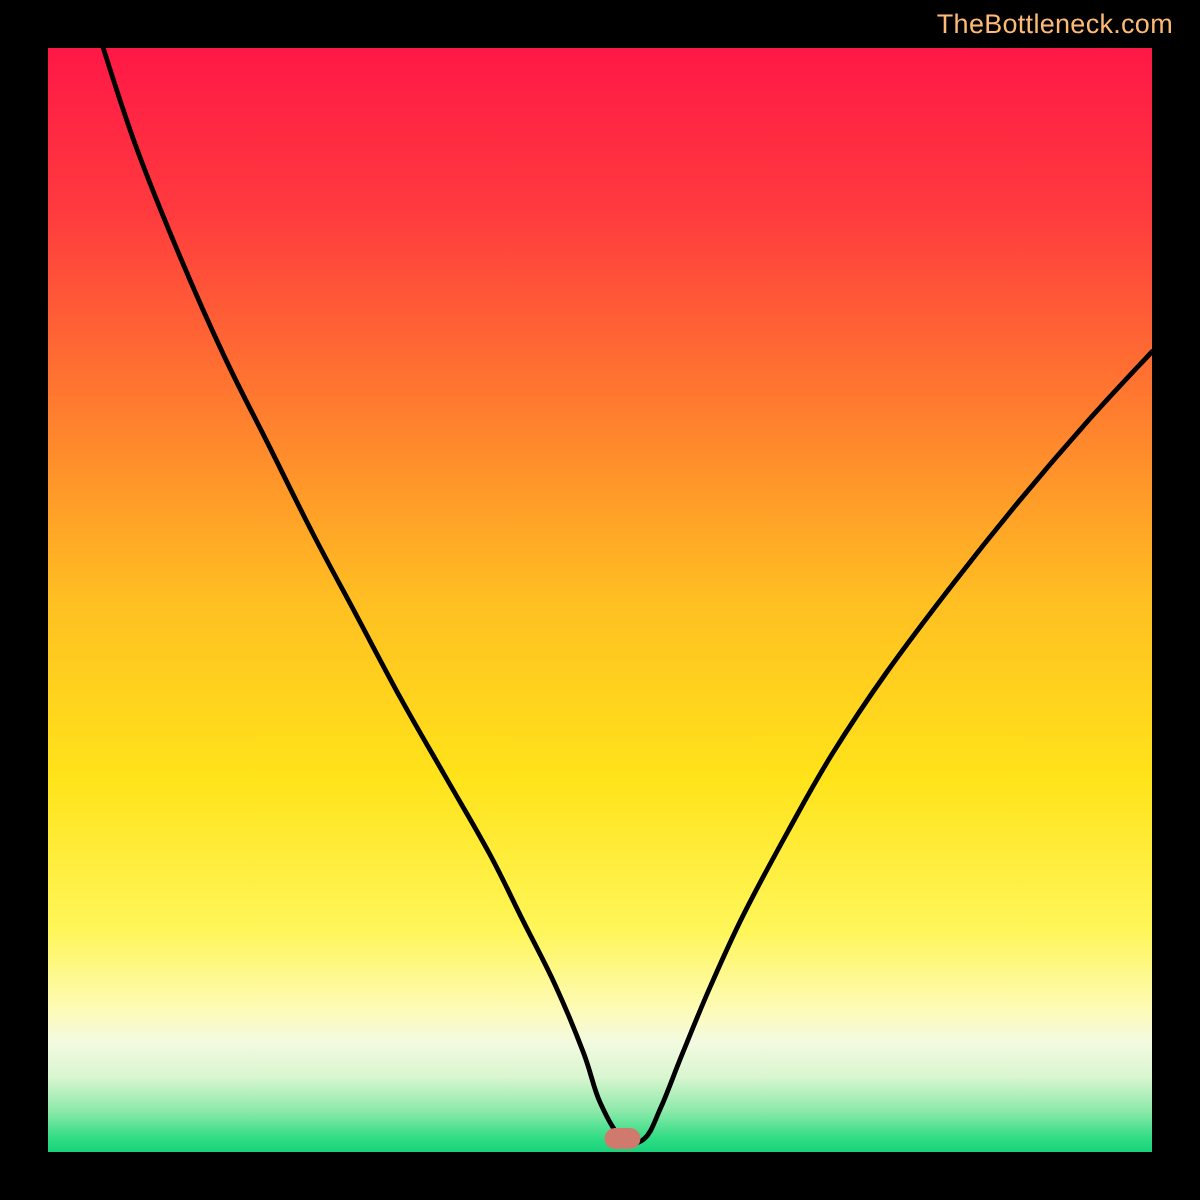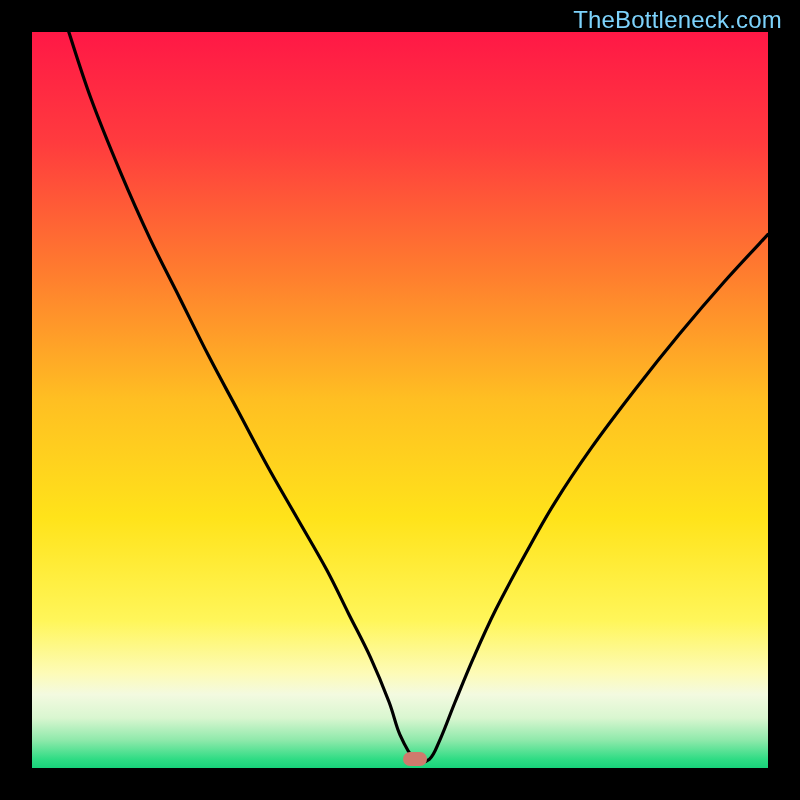--- a/index.html
+++ b/index.html
@@ -21,23 +21,23 @@
     position: absolute;
     left: 32px;
     top: 32px;
     width: 736px;
     height: 736px;
   }
   .watermark {
     position: absolute;
     top: 6px;
     right: 18px;
-    font-size: 24px;
+    font-size: 18px;
     font-weight: 500;
-    color: #7dd3fc;
+    color: #fdba74;
     letter-spacing: 0.2px;
     font-family: Arial, Helvetica, sans-serif;
   }
   .marker {
     position: absolute;
     width: 24px;
     height: 14px;
     border-radius: 7px;
     transform: translate(-50%, -50%);
   }

